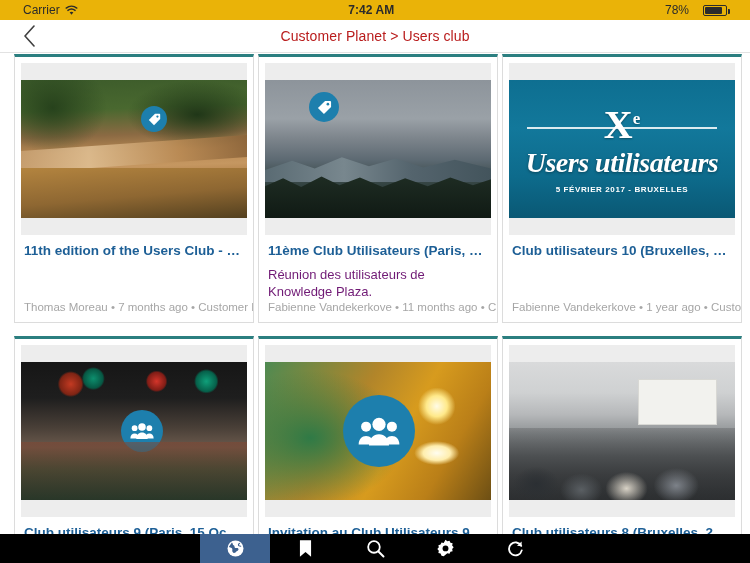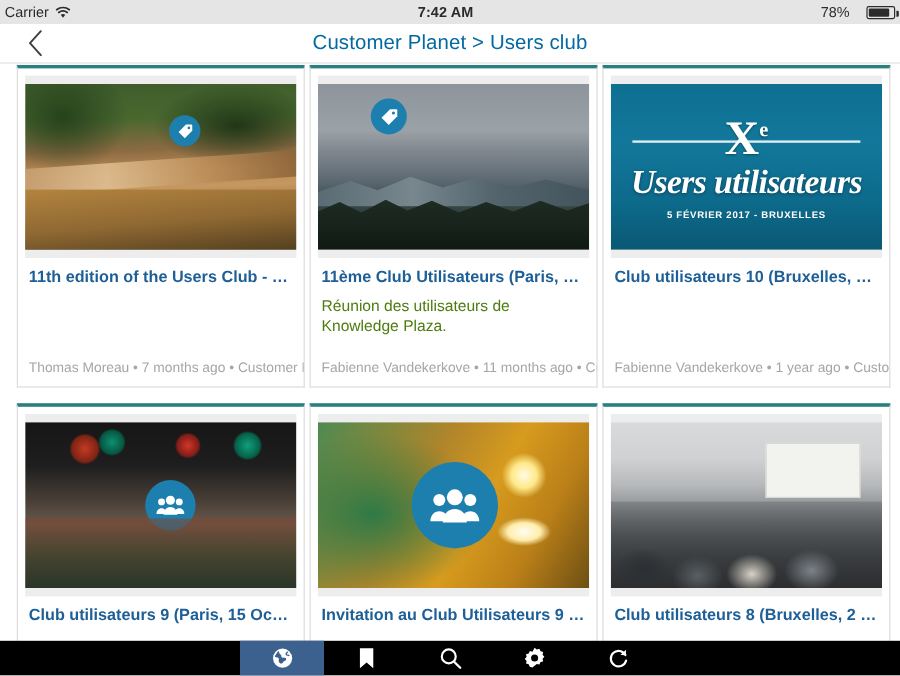--- a/index.html
+++ b/index.html
@@ -10,24 +10,24 @@
     overflow: hidden;
   }
   body { position: relative; }
 
   
   .statusbar {
     height: 20px;
     display: flex;
     align-items: center;
     justify-content: space-between;
-    padding: 0 4px;
+    padding: 0 23px;
     font-size: 12px;
     color: #2b2b2b;
-    background: #e5e5e5;
+    background: #eab308;
   }
   .sb-left { display: flex; align-items: center; gap: 5px; }
   .sb-center { font-weight: 600; font-size: 12px; letter-spacing: .1px; }
   .sb-right { display: flex; align-items: center; gap: 14px; font-size: 12px; }
   .wifi-icon { display: inline-block; width: 13px; height: 11px; }
   .battery {
     position: relative; width: 24px; height: 11px;
     border: 1px solid #2b2b2b; border-radius: 2px;
   }
   .battery::after {
@@ -48,21 +48,21 @@
     border-bottom: 1px solid #e2e2e2;
   }
   .back-btn {
     position: absolute; left: 16px; top: 50%; transform: translateY(-50%);
     width: 26px; height: 26px;
     display: flex; align-items: center; justify-content: center;
     cursor: pointer;
   }
   .nav-title {
     width: 100%; text-align: center;
-    font-size: 17px; color: #0369a1; font-weight: 400;
+    font-size: 14px; color: #b91c1c; font-weight: 400;
     letter-spacing: .1px;
   }
 
   
   .content {
     position: absolute;
     top: 54px; left: 0; right: 0; bottom: 29px;
     background: #ffffff;
     overflow: hidden;
   }
@@ -77,21 +77,21 @@
     background: #ffffff;
     border: 1px solid #dcdcdc;
     border-top: 3px solid #2b7f80;
     display: flex; flex-direction: column;
     height: 269px;
     cursor: pointer;
   }
   .card-img-wrap {
     margin: 6px 6px 0 6px;
     background: #ededed;
-    height: 152px;
+    height: 172px;
     display: flex; align-items: center; justify-content: center;
     position: relative;
     overflow: hidden;
   }
   .card-img {
     width: 100%; height: 138px;
     position: relative; overflow: hidden;
   }
   .badge {
     position: absolute;
@@ -102,21 +102,21 @@
   }
   .card-body { padding: 8px 9px 0 9px; flex: 1; }
   .card-title {
     color: #1d5f96;
     font-size: 13.5px; font-weight: bold;
     line-height: 1.25;
     white-space: nowrap; overflow: hidden; text-overflow: ellipsis;
   }
   .card-desc {
     margin-top: 6px;
-    font-size: 13px; color: #4d7c0f; line-height: 1.35;
+    font-size: 13px; color: #701a75; line-height: 1.35;
     max-height: 36px; overflow: hidden;
   }
   .card-meta {
     padding: 0 9px 9px 9px;
     font-size: 11.5px; color: #a6a6a6;
     white-space: nowrap; overflow: hidden;
   }
 
   
   .ph-deck {

